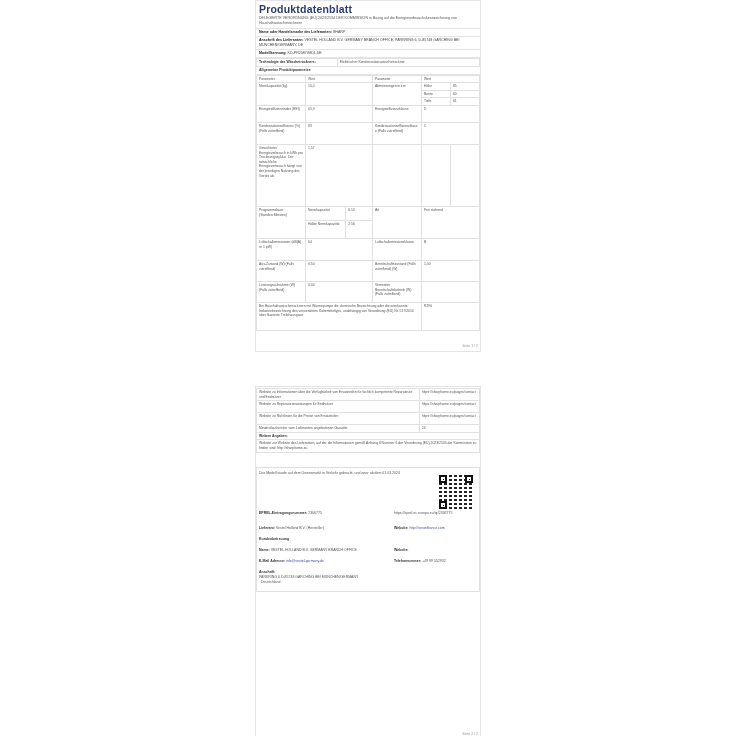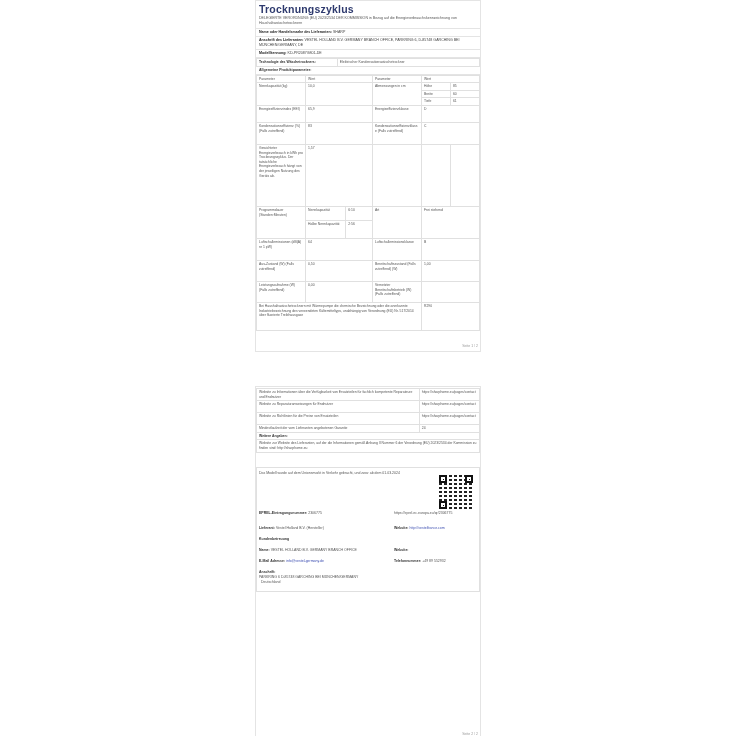--- a/index.html
+++ b/index.html
@@ -22,21 +22,21 @@
   .qr .f { position:absolute; width:8px; height:8px; border:2px solid #111; background:#fff; box-sizing:border-box; }
   .qr .f::after { content:""; position:absolute; left:1.5px; top:1.5px; width:1.5px; height:1.5px; background:#111; }
   .box { position:absolute; left:0; right:0; border:1px solid #e0e0e0; box-sizing:border-box; }
   .line { font-size:3.5px; line-height:5px; color:#555; position:absolute; }
   .line b { color:#333; }
 </style>
 </head>
 <body>
 
 <div class="page" id="page1">
-  <div class="title">Trocknungszyklus</div>
+  <div class="title">Produktdatenblatt</div>
   <div class="sub">DELEGIERTE VERORDNUNG (EU) 2023/2534 DER KOMMISSION in Bezug auf die Energieverbrauchskennzeichnung von Haushaltswäschetrocknern</div>
   <div class="row"><b>Name oder Handelsmarke des Lieferanten:</b> <span>SHARP</span></div>
   <div class="row"><b>Anschrift des Lieferanten:</b> <span>VESTEL HOLLAND B.V. GERMANY BRANCH OFFICE, PARKRING 6, D-85748 GARCHING BEI MÜNCHEN/GERMANY, DE</span></div>
   <div class="row"><b>Modellkennung:</b> <span>KD-PR2087G801-DE</span></div>
   <table>
       <tbody>
         <tr>
     <td style="width:34%;font-weight:bold;color:#333">Technologie des Wäschetrockners:</td>
     <td>Elektrischer Kondensationswäschetrockner</td>
   </tr>

